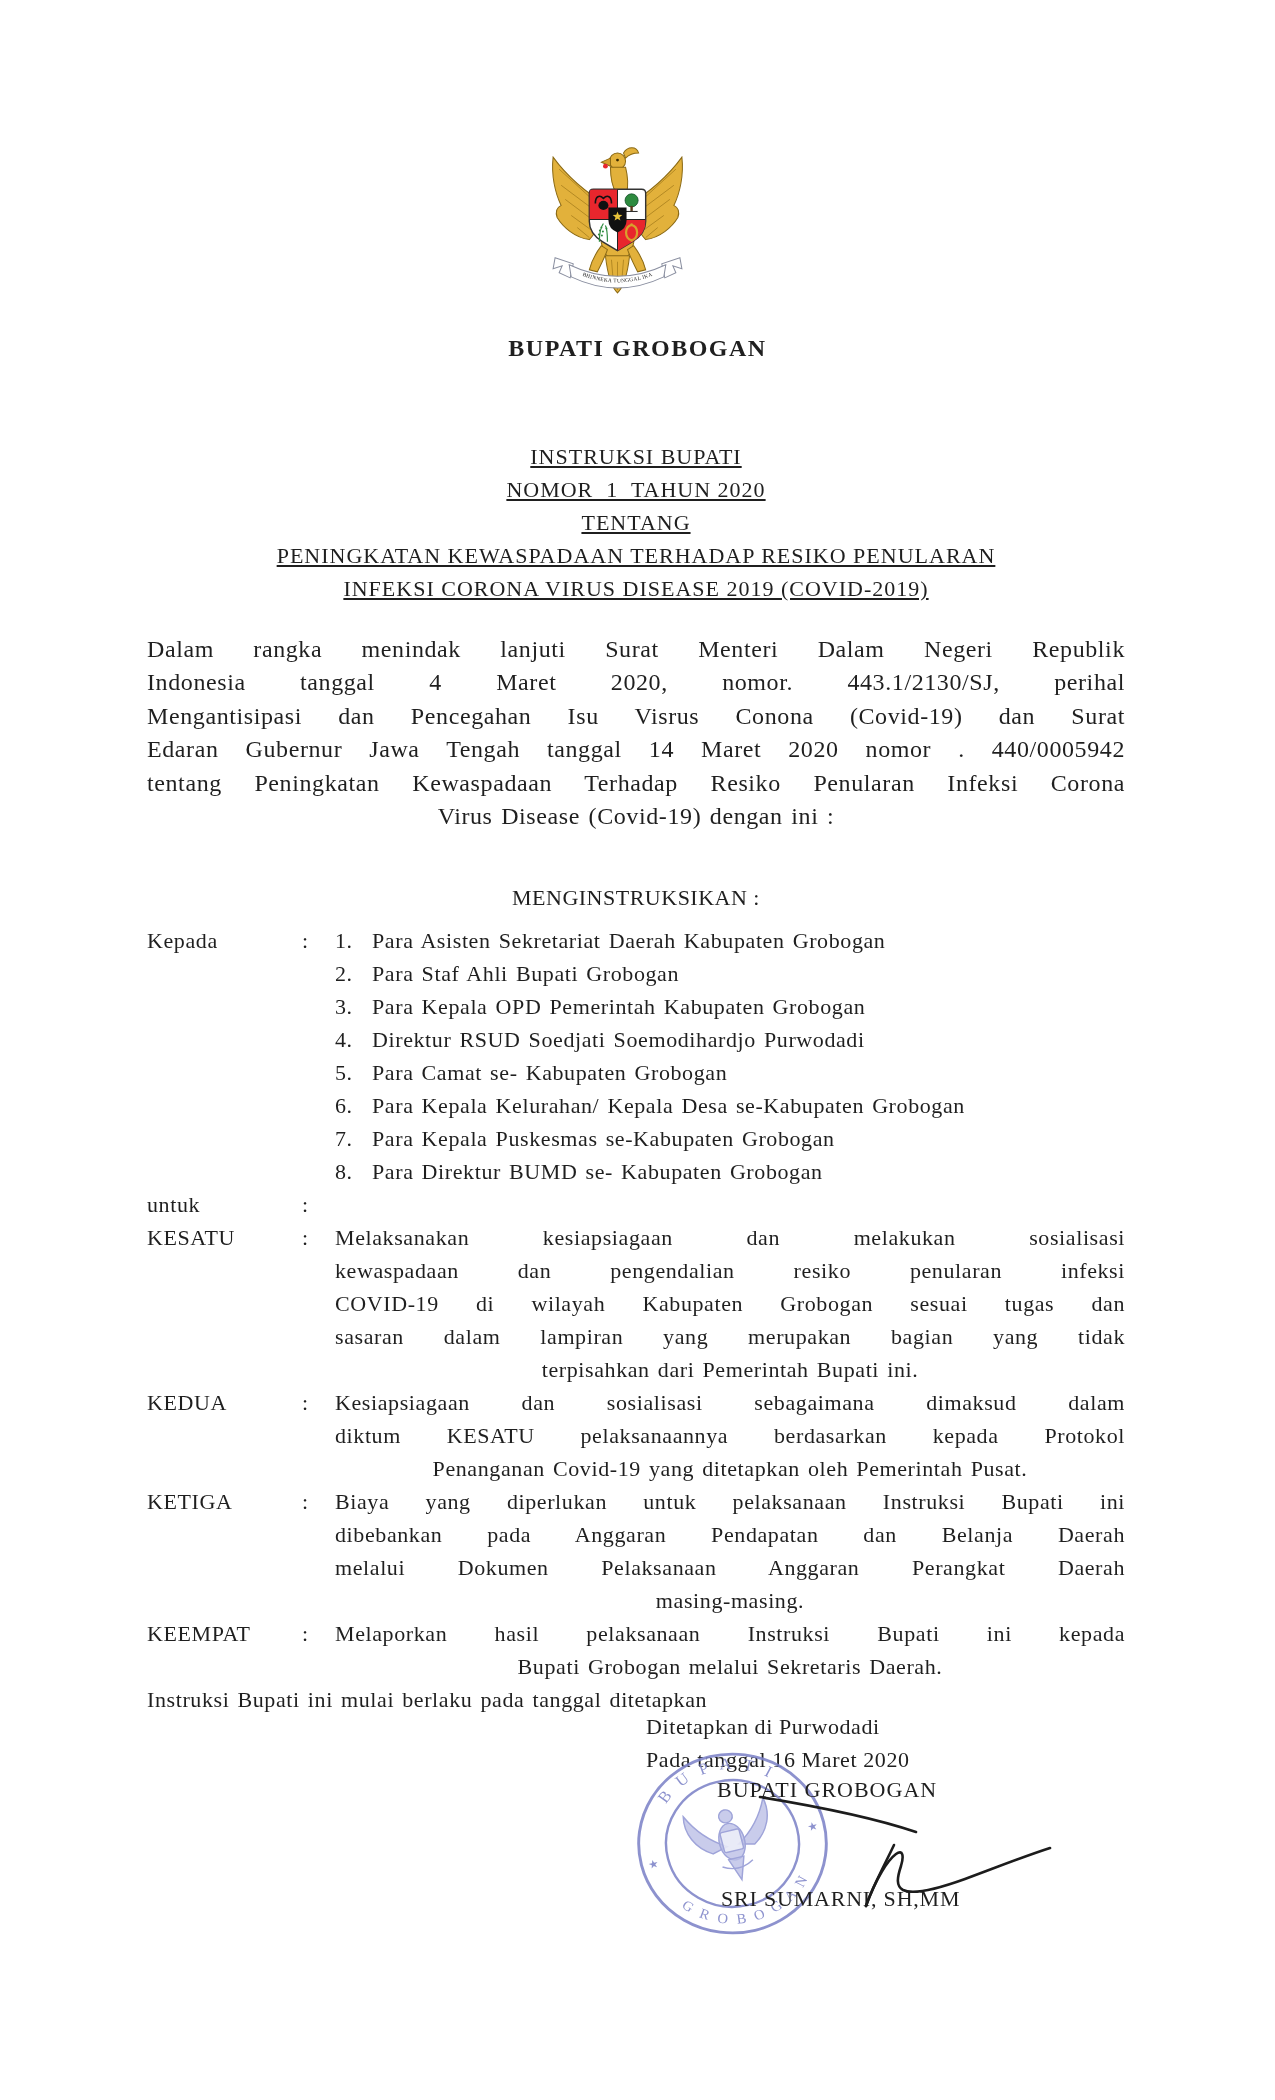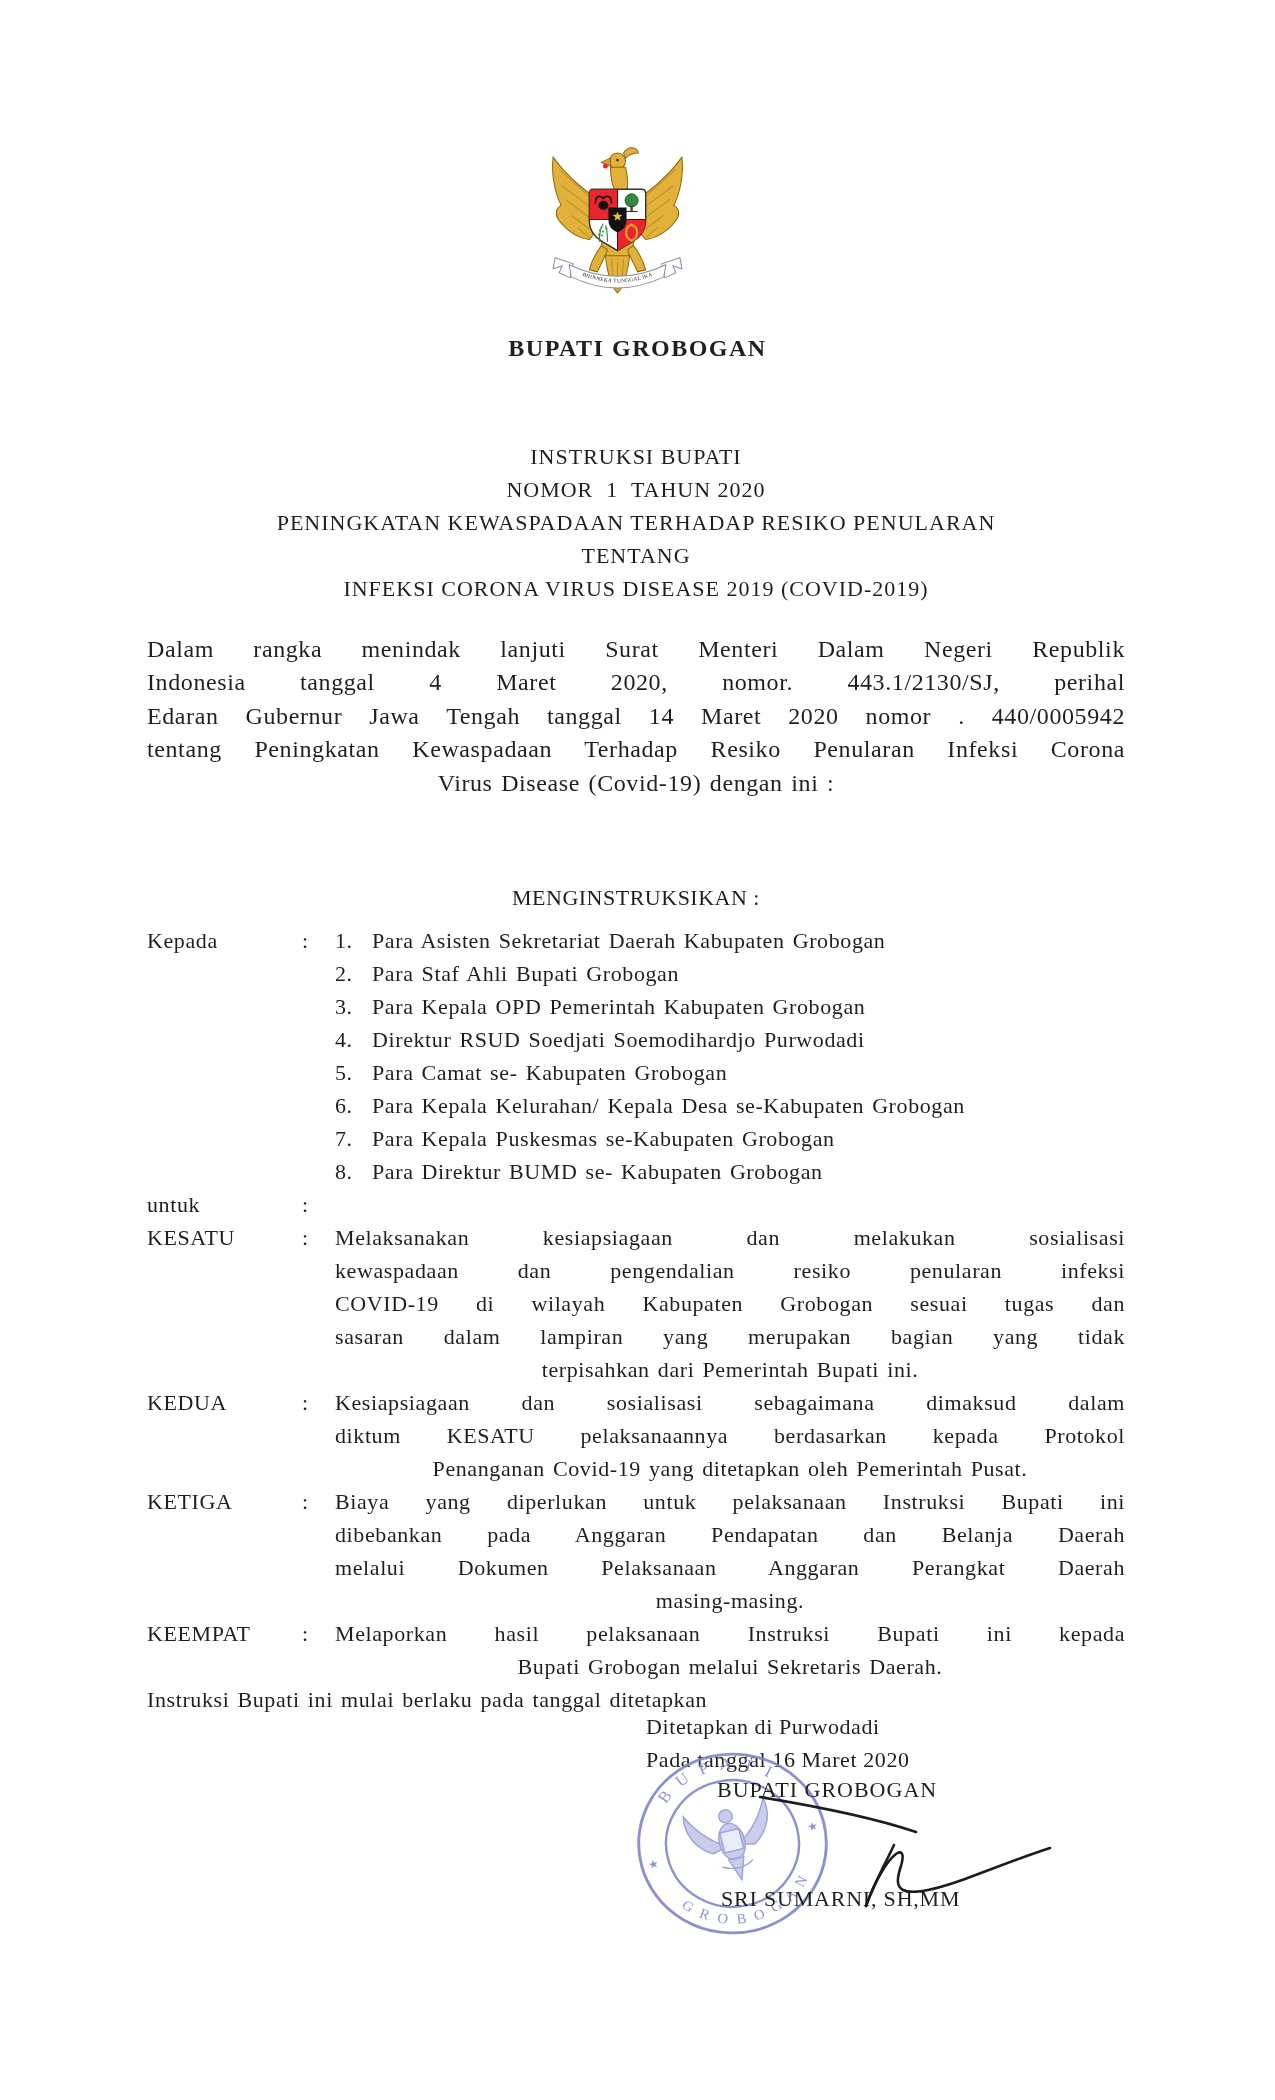--- a/index.html
+++ b/index.html
@@ -3,21 +3,21 @@
 <meta charset="utf-8">
 <style>
   html,body{margin:0;padding:0;background:#fff;}
   .page{position:relative;width:1275px;height:2100px;background:#ffffff;overflow:hidden;
         font-family:"Liberation Serif", serif;color:#1f1f1f;}
   .emblem{position:absolute;left:547px;top:141px;width:141px;height:161px;}
   .authority{position:absolute;left:0;top:335px;width:1275px;text-align:center;
              font-weight:bold;font-size:24px;letter-spacing:1.5px;}
   .title-block{position:absolute;left:147px;top:440px;width:978px;text-align:center;
                font-size:22px;line-height:33px;letter-spacing:1px;}
-  .title-block div{white-space:pre-wrap;}
+  .title-block div{white-space:pre-wrap;text-decoration:underline;}
   .preamble{position:absolute;left:147px;top:633px;width:978px;
             font-size:24px;line-height:33.4px;letter-spacing:0.6px;word-spacing:2px;}
   .jline{text-align:justify;text-align-last:justify;}
   .nline{text-align:center;}
   .instruct{position:absolute;left:147px;top:885px;width:978px;text-align:center;
             font-size:22px;letter-spacing:0.5px;}
   .directives{position:absolute;left:147px;top:924px;width:978px;
               font-size:22px;line-height:33px;letter-spacing:0.6px;word-spacing:2px;}
   .drow{display:flex;align-items:flex-start;}
   .dlabel{width:155px;flex:none;}
@@ -126,28 +126,29 @@
     <text font-size="5.4" fill="#1a1a1a" letter-spacing="0.3">
       <textPath href="#mottoArc" startOffset="50%" text-anchor="middle">BHINNEKA TUNGGAL IKA</textPath>
     </text>
   </svg>
 
   <div class="authority">BUPATI GROBOGAN</div>
 
   <div class="title-block">
     <div>INSTRUKSI BUPATI</div>
     <div>NOMOR  1  TAHUN 2020</div>
+    <div>TENTANG</div>
     <div>PENINGKATAN KEWASPADAAN TERHADAP RESIKO PENULARAN</div>
-    <div>TENTANG</div>
     <div>INFEKSI CORONA VIRUS DISEASE 2019 (COVID-2019)</div>
   </div>
 
   <div class="preamble">
     <div class="jline">Dalam rangka menindak lanjuti Surat Menteri Dalam Negeri Republik</div>
     <div class="jline">Indonesia tanggal 4 Maret 2020, nomor. 443.1/2130/SJ, perihal</div>
+    <div class="jline">Mengantisipasi dan Pencegahan Isu Visrus Conona (Covid-19) dan Surat</div>
     <div class="jline">Edaran Gubernur Jawa Tengah tanggal 14 Maret 2020 nomor . 440/0005942</div>
     <div class="jline">tentang Peningkatan Kewaspadaan Terhadap Resiko Penularan Infeksi Corona</div>
     <div class="nline">Virus Disease (Covid-19) dengan ini :</div>
   </div>
 
   <div class="instruct">MENGINSTRUKSIKAN :</div>
 
   <div class="directives">
 
     <div class="drow">

